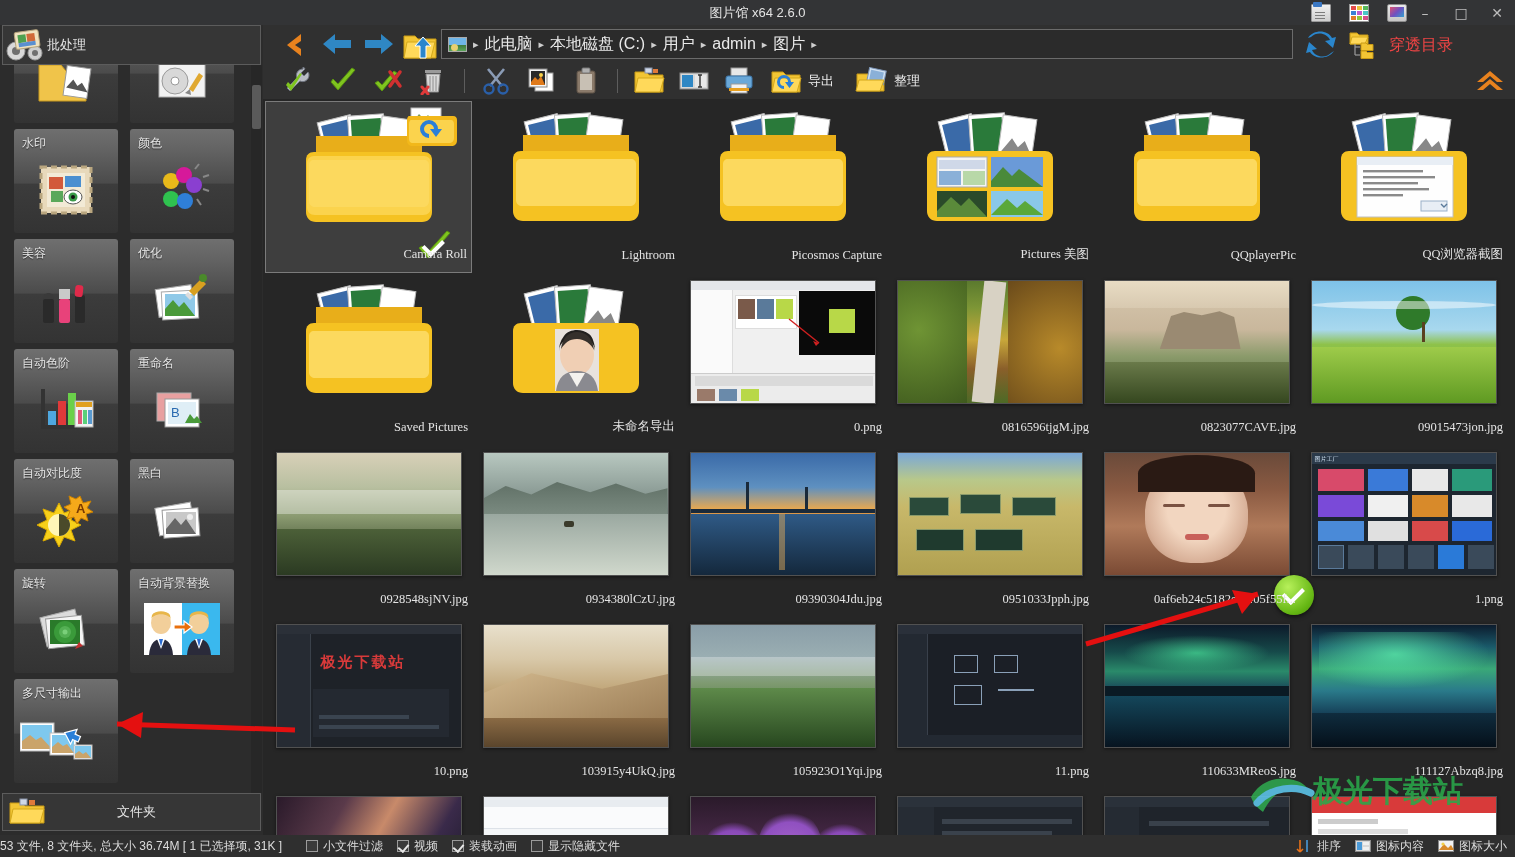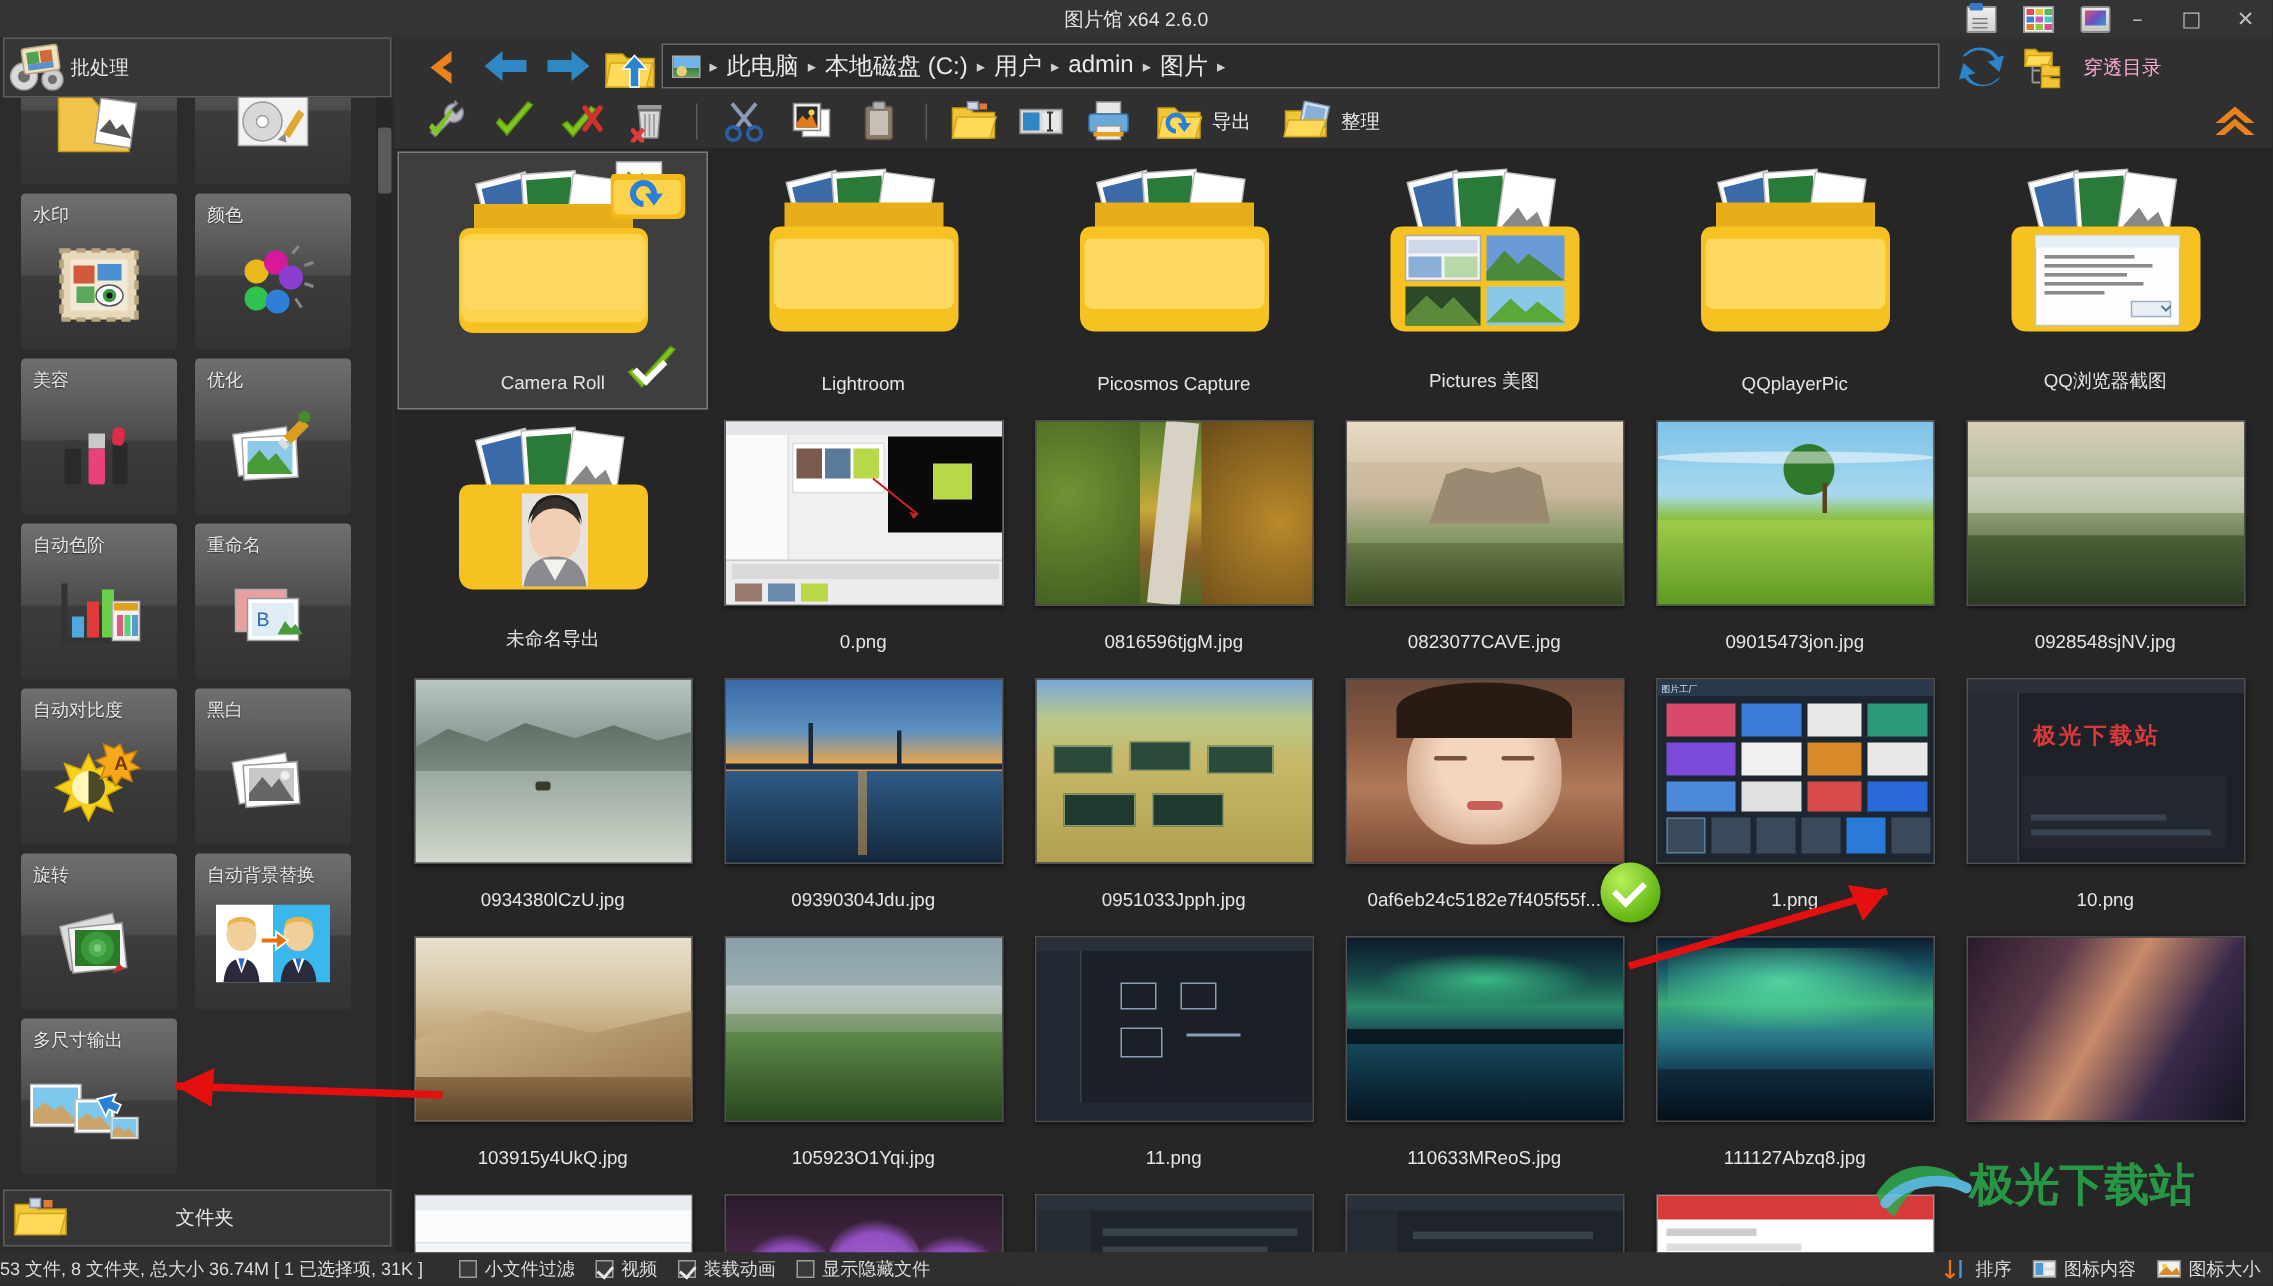--- a/index.html
+++ b/index.html
@@ -105,21 +105,21 @@
     position: relative; overflow:hidden;
   }
   #addressbar .ab-thumb:after { content:""; position:absolute; left:2px; top:6px; width:7px; height:7px; background:#e8d070; border-radius:50%; }
   .crumb-sep { color: #cfcfcf; font-size: 11px; padding: 0 6px; font-family:"DejaVu Sans",sans-serif; }
   .crumb { font-size: 16px; color: #e9e9e9; cursor: pointer; white-space: nowrap; }
   #nav-refresh { position:absolute; left:1042px; top:6px; width: 32px; height: 28px; cursor:pointer; }
   #penetrate {
     position: absolute; left: 1086px; top: 5px; height: 30px; display: flex; align-items: center; cursor: pointer;
   }
   #penetrate .pt-icon { width: 34px; height: 28px; position: relative; margin-right: 6px; }
-  #penetrate .pt-label { font-size: 13px; color: #f9a8d4; }
+  #penetrate .pt-label { font-size: 16px; color: #ef4444; }
 
   
   #toolbar {
     position: absolute; left: 263px; top: 63px; width: 1252px; height: 36px;
     background: #303030;
   }
   #toolbar .tb-items { position: absolute; left: 16px; top: 0; height: 36px; display: flex; align-items: center; gap: 7px; }
   .tb-btn { width: 38px; height: 34px; position: relative; cursor: pointer; display:flex; align-items:center; justify-content:center; }
   .tb-sep { width: 1px; height: 24px; background: #5d5d5d; margin: 0 5px; }
   .tb-text { font-size: 13px; color: #ececec; margin-left: 3px; margin-right: 8px; }
@@ -136,22 +136,22 @@
     display: grid; grid-template-columns: repeat(6, 207px); justify-content: start;
     padding-left: 2px;
   }
   .cell { width: 207px; height: 172px; position: relative; cursor: pointer; }
   .cell.selected { background: #3e3e3e; border: 1px solid #7b7b7b; }
   .cell .art {
     position: absolute; left: 50%; top: 6px; transform: translateX(-50%);
     width: 194px; height: 126px; display: flex; align-items: center; justify-content: center;
   }
   .cell .cap {
-    position: absolute; left: 4px; right: 4px; bottom: 10px; text-align: center;
-    font-size: 12.5px; color: #e4e4e4; white-space: nowrap; overflow: hidden; text-overflow: ellipsis;
+    position: absolute; left: 4px; right: 4px; bottom: 10px; text-align: right;
+    font-size: 12.5px; color: #e4e4e4; white-space: nowrap; overflow: hidden; text-overflow: ellipsis; font-family: Liberation Serif, serif;
   }
   .thumb-img {
     width: 186px; height: 124px; border: 1px solid #515151; background-size: cover; background-position: center;
     box-shadow: 0 1px 3px rgba(0,0,0,.5);
   }
   .check-badge {
     position: absolute; width: 40px; height: 40px; border-radius: 50%;
     background: radial-gradient(circle at 35% 30%, #b7f05a, #63b512 70%, #4d8f0c);
     box-shadow: 0 2px 4px rgba(0,0,0,.55);
     display: flex; align-items: center; justify-content: center;
@@ -790,20 +790,37 @@
                 <rect x="34" y="77" width="66" height="2.4"></rect>
               <rect x="34" y="83" width="40" height="2.4"></rect>
             </g>
             <rect x="92" y="90" width="26" height="10" fill="#e8eef5" stroke="#9ab0c8"></rect>
             <path d="M112 93l3 3 3-3" stroke="#5a7a9a" fill="none" stroke-width="1.4"></path>
           </svg>
         </div>
         <div class="cap">QQ浏览器截图</div>
       </div>
 
+      <div class="cell">
+        <div class="art">
+          <svg viewBox="0 0 150 118" width="150" height="118">
+            <rect x="28" y="6" width="34" height="44" fill="#fff" stroke="#bbb" transform="rotate(-14 45 28)"></rect>
+            <rect x="31" y="10" width="27" height="36" fill="#3a6aa8" transform="rotate(-14 45 28)"></rect>
+            <rect x="55" y="3" width="36" height="46" fill="#fff" stroke="#bbb" transform="rotate(-4 73 26)"></rect>
+            <rect x="58" y="7" width="30" height="38" fill="#2a7a3a" transform="rotate(-4 73 26)"></rect>
+            <rect x="85" y="6" width="34" height="44" fill="#fff" stroke="#bbb" transform="rotate(8 102 28)"></rect>
+            <path d="M88 42l9-14 7 8 6-7 11 18z" fill="#888" transform="rotate(8 102 28)"></path>
+            <circle cx="76" cy="44" r="11" fill="#9fd8e8"></circle>
+            <path d="M22 24h106v22H22z" fill="#e8ae1a"></path>
+            <path d="M20 40h110c5 0 8 3 8 8v52c0 6-4 10-10 10H22c-6 0-10-4-10-10V48c0-5 3-8 8-8z" fill="#f5c222"></path>
+            <path d="M20 48h110c3 0 5 2 5 5v36c0 4-3 6-6 6H21c-3 0-6-2-6-6V53c0-3 2-5 5-5z" fill="#fcd95e"></path>
+          </svg>
+        </div>
+        <div class="cap">Saved Pictures</div>
+      </div>
 
       <div class="cell">
         <div class="art">
           <svg viewBox="0 0 150 118" width="150" height="118">
             <rect x="28" y="6" width="34" height="44" fill="#fff" stroke="#bbb" transform="rotate(-14 45 28)"></rect>
             <rect x="31" y="10" width="27" height="36" fill="#3a6aa8" transform="rotate(-14 45 28)"></rect>
             <rect x="55" y="3" width="36" height="46" fill="#fff" stroke="#bbb" transform="rotate(-4 73 26)"></rect>
             <rect x="58" y="7" width="30" height="38" fill="#2a7a3a" transform="rotate(-4 73 26)"></rect>
             <rect x="85" y="6" width="34" height="44" fill="#fff" stroke="#bbb" transform="rotate(8 102 28)"></rect>
             <path d="M88 42l9-14 7 8 6-7 11 18z" fill="#888" transform="rotate(8 102 28)"></path>

